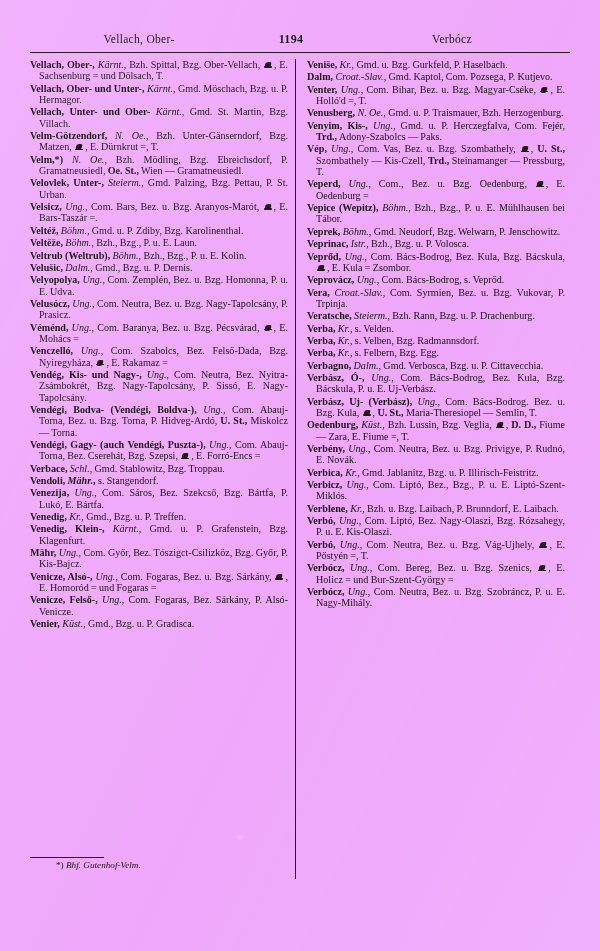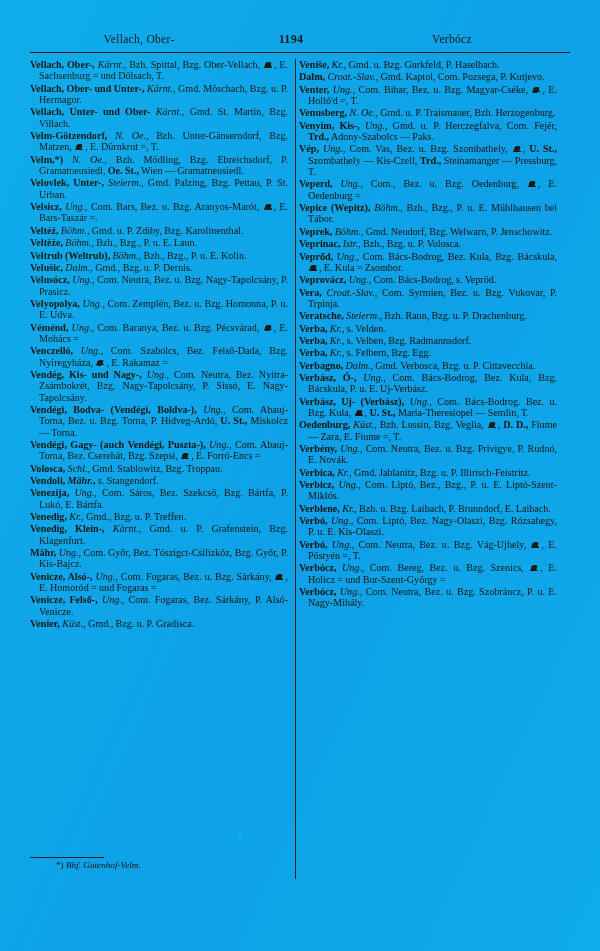--- a/index.html
+++ b/index.html
@@ -4,21 +4,21 @@
 <style>
   html, body {
     margin: 0;
     padding: 0;
     background: #b9b5ab;
   }
   .page {
     position: relative;
     width: 600px;
     height: 951px;
-    background: #0ea5e9;
+    background: #f0abfc;
     overflow: hidden;
     font-family: "Liberation Serif", serif;
     color: #1a1712;
   }
   
   .grain {
     position: absolute;
     inset: 0;
     pointer-events: none;
     background:
@@ -67,21 +67,21 @@
   .cols {
     display: flex;
     margin-top: 6px;
     height: 820px;
   }
   .col {
     width: 258px;
     position: relative;
   }
   .col.left { padding-right: 7px; }
-  .col.right { padding-left: 3px; border-left: 1.3px solid #241f18; }
+  .col.right { padding-left: 11px; border-left: 1.3px solid #241f18; }
   .entries {
     font-size: 10.1px;
     line-height: 11.35px;
   }
   .entry {
     margin: 0 0 1.0px 0;
     padding-left: 9px;
     text-indent: -9px;
     text-align: justify;
     word-spacing: -0.2px;
@@ -149,28 +149,28 @@
             <p class="entry"><b>Vellach, Ober- und Unter-,</b> <i>Kärnt.</i>, Gmd. Möschach, Bzg. u. P. Hermagor.</p>
             <p class="entry"><b>Vellach, Unter- und Ober-</b> <i>Kärnt.</i>, Gmd. St. Martin, Bzg. Villach.</p>
             <p class="entry"><b>Velm-Götzendorf,</b> <i>N. Oe.</i>, Bzh. Unter-Gänserndorf, Bzg. Matzen, <span class="orn"></span>, E. Dürnkrut =, T.</p>
             <p class="entry"><b>Velm,*)</b> <i>N. Oe.</i>, Bzh. Mödling, Bzg. Ebreichsdorf, P. Gramatneusiedl, <b>Oe. St.,</b> Wien — Gramatneusiedl.</p>
             <p class="entry"><b>Velovlek, Unter-,</b> <i>Steierm.</i>, Gmd. Palzing, Bzg. Pettau, P. St. Urban.</p>
             <p class="entry"><b>Velsicz,</b> <i>Ung.</i>, Com. Bars, Bez. u. Bzg. Aranyos-Marót, <span class="orn"></span>, E. Bars-Taszár =.</p>
             <p class="entry"><b>Veltéž,</b> <i>Böhm.</i>, Gmd. u. P. Zdiby, Bzg. Karolinenthal.</p>
             <p class="entry"><b>Veltěže,</b> <i>Böhm.</i>, Bzh., Bzg., P. u. E. Laun.</p>
             <p class="entry"><b>Veltrub (Weltrub),</b> <i>Böhm.</i>, Bzh., Bzg., P. u. E. Kolin.</p>
             <p class="entry"><b>Velušic,</b> <i>Dalm.</i>, Gmd., Bzg. u. P. Dernis.</p>
+            <p class="entry"><b>Velyopolya,</b> <i>Ung.</i>, Com. Zemplén, Bez. u. Bzg. Homonna, P. u. E. Udva.</p>
             <p class="entry"><b>Velusócz,</b> <i>Ung.</i>, Com. Neutra, Bez. u. Bzg. Nagy-Tapolcsány, P. Prasicz.</p>
-            <p class="entry"><b>Velyopolya,</b> <i>Ung.</i>, Com. Zemplén, Bez. u. Bzg. Homonna, P. u. E. Udva.</p>
             <p class="entry"><b>Véménd,</b> <i>Ung.</i>, Com. Baranya, Bez. u. Bzg. Pécsvárad, <span class="orn"></span>, E. Mohács =</p>
             <p class="entry"><b>Venczelló,</b> <i>Ung.</i>, Com. Szabolcs, Bez. Felső-Dada, Bzg. Nyiregyháza, <span class="orn"></span>, E. Rakamaz =</p>
             <p class="entry"><b>Vendég, Kis- und Nagy-,</b> <i>Ung.</i>, Com. Neutra, Bez. Nyitra-Zsámbokrét, Bzg. Nagy-Tapolcsány, P. Sissó, E. Nagy-Tapolcsány.</p>
             <p class="entry"><b>Vendégi, Bodva- (Vendégi, Boldva-),</b> <i>Ung.</i>, Com. Abauj-Torna, Bez. u. Bzg. Torna, P. Hidveg-Ardó, <b>U. St.,</b> Miskolcz — Torna.</p>
             <p class="entry"><b>Vendégi, Gagy- (auch Vendégi, Puszta-),</b> <i>Ung.</i>, Com. Abauj-Torna, Bez. Cserehát, Bzg. Szepsi, <span class="orn"></span>, E. Forró-Encs =</p>
-            <p class="entry"><b>Volosca,</b> <i>Schl.</i>, Gmd. Stablowitz, Bzg. Troppau.</p>
+            <p class="entry"><b>Verbace,</b> <i>Schl.</i>, Gmd. Stablowitz, Bzg. Troppau.</p>
             <p class="entry"><b>Vendoli, <i>Mähr.</i>,</b> s. Stangendorf.</p>
             <p class="entry"><b>Venezija,</b> <i>Ung.</i>, Com. Sáros, Bez. Szekcső, Bzg. Bártfa, P. Lukó, E. Bártfa.</p>
             <p class="entry"><b>Venedig,</b> <i>Kr.</i>, Gmd., Bzg. u. P. Treffen.</p>
             <p class="entry"><b>Venedig, Klein-,</b> <i>Kärnt.</i>, Gmd. u. P. Grafenstein, Bzg. Klagenfurt.</p>
             <p class="entry"><b>Mähr,</b> <i>Ung.</i>, Com. Győr, Bez. Tószigct-Csilizköz, Bzg. Győr, P. Kis-Bajcz.</p>
             <p class="entry"><b>Venicze, Alsó-,</b> <i>Ung.</i>, Com. Fogaras, Bez. u. Bzg. Sárkány, <span class="orn"></span>, E. Homoród = und Fogaras =</p>
             <p class="entry"><b>Venicze, Felső-,</b> <i>Ung.</i>, Com. Fogaras, Bez. Sárkány, P. Alsó-Venicze.</p>
             <p class="entry"><b>Venier,</b> <i>Küst.</i>, Gmd., Bzg. u. P. Gradisca.</p>
           </div>
         <div class="footnote">

